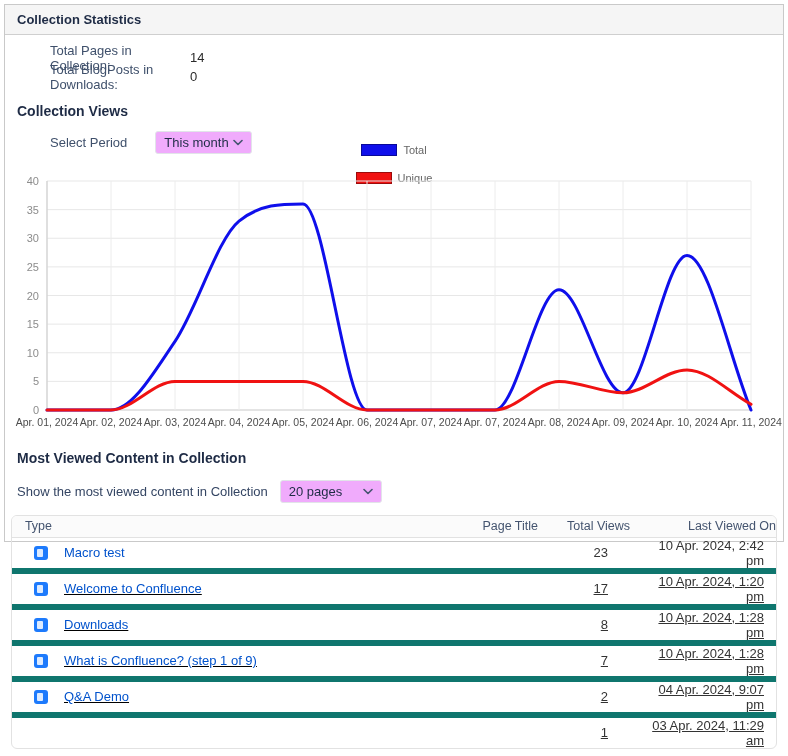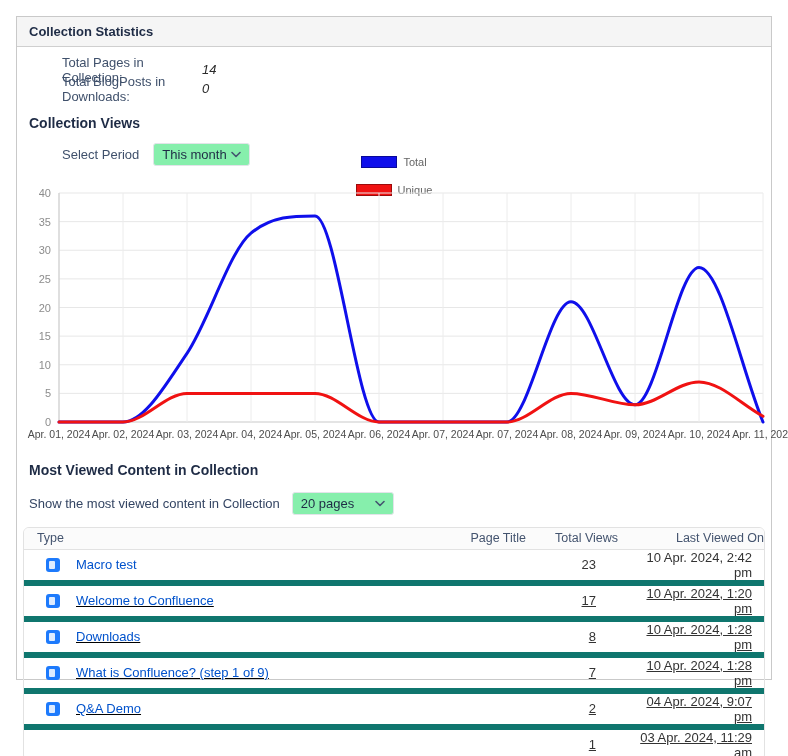--- a/index.html
+++ b/index.html
@@ -1,29 +1,29 @@
 <!DOCTYPE html>
 <html><head>
 <meta charset="utf-8">
 <style>
   * { box-sizing: border-box; margin: 0; padding: 0; }
   html, body { width: 788px; height: 756px; background: #fff;
     font-family: "Liberation Sans", sans-serif; overflow: hidden; }
-  .panel { margin: 16px; border: 1px solid #c9c9c9; height: 664px; background: #fff; }
+  .panel { margin: 4px; border: 1px solid #c9c9c9; height: 538px; background: #fff; }
   .panel-header { background: #f5f5f5; border-bottom: 1px solid #cfcfcf; height: 30px;
     display: flex; align-items: center; padding-left: 12px;
     font-weight: bold; font-size: 13px; color: #1e2b45; }
   .stats { margin: 13px 0 0 45px; }
   .stat-row { display: flex; align-items: center; height: 19px; font-size: 13px; }
   .stat-label { width: 140px; color: #3f506b; }
-  .stat-value { color: #2b2b2b; font-style: italic; }
+  .stat-value { color: #2b2b2b; }
   .section-heading { margin: 17px 0 0 12px; font-size: 14px; font-weight: bold; color: #1e2b45; }
-  .period-row { margin: 12px 0 0 45px; display: flex; align-items: center; gap: 14px;
+  .period-row { margin: 12px 0 0 45px; display: flex; align-items: center; gap: 28px;
     font-size: 13px; color: #3f506b; }
-  .select { background: #86efac; border: 1px solid #e2e4e9; border-radius: 3px; height: 23px;
+  .select { background: #f0abfc; border: 1px solid #e2e4e9; border-radius: 3px; height: 23px;
     display: inline-flex; align-items: center; justify-content: space-between;
     padding: 0 8px; font-size: 13px; color: #1e2b45; cursor: pointer; }
   .select.period { width: 97px; }
   .select.pages { width: 102px; }
   .chev { width: 10px; height: 7px; display: inline-block; }
   .legend { display: flex; justify-content: center; align-items: center; gap: 16px;
     margin-top: 3px; height: 14px; flex-direction: column; }
   .legend-item { display: flex; align-items: center; }
   .legend-swatch { width: 36px; height: 12px; display: inline-block; }
   .legend-label { font-size: 11px; color: #666; margin-left: 6px; }

